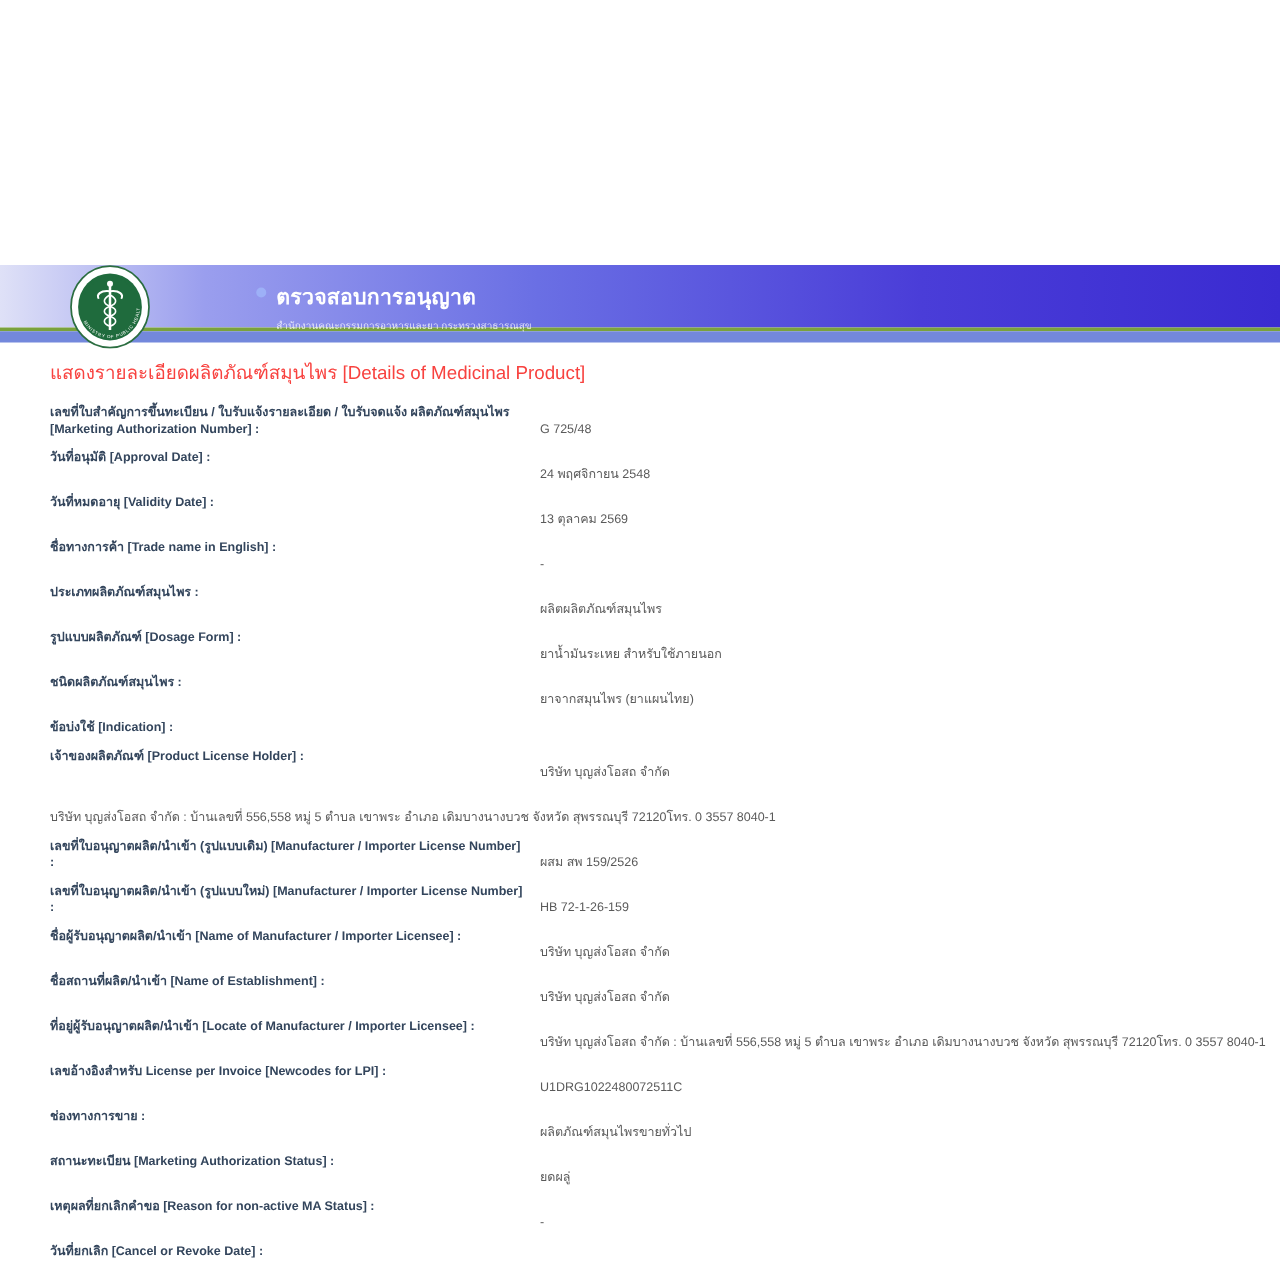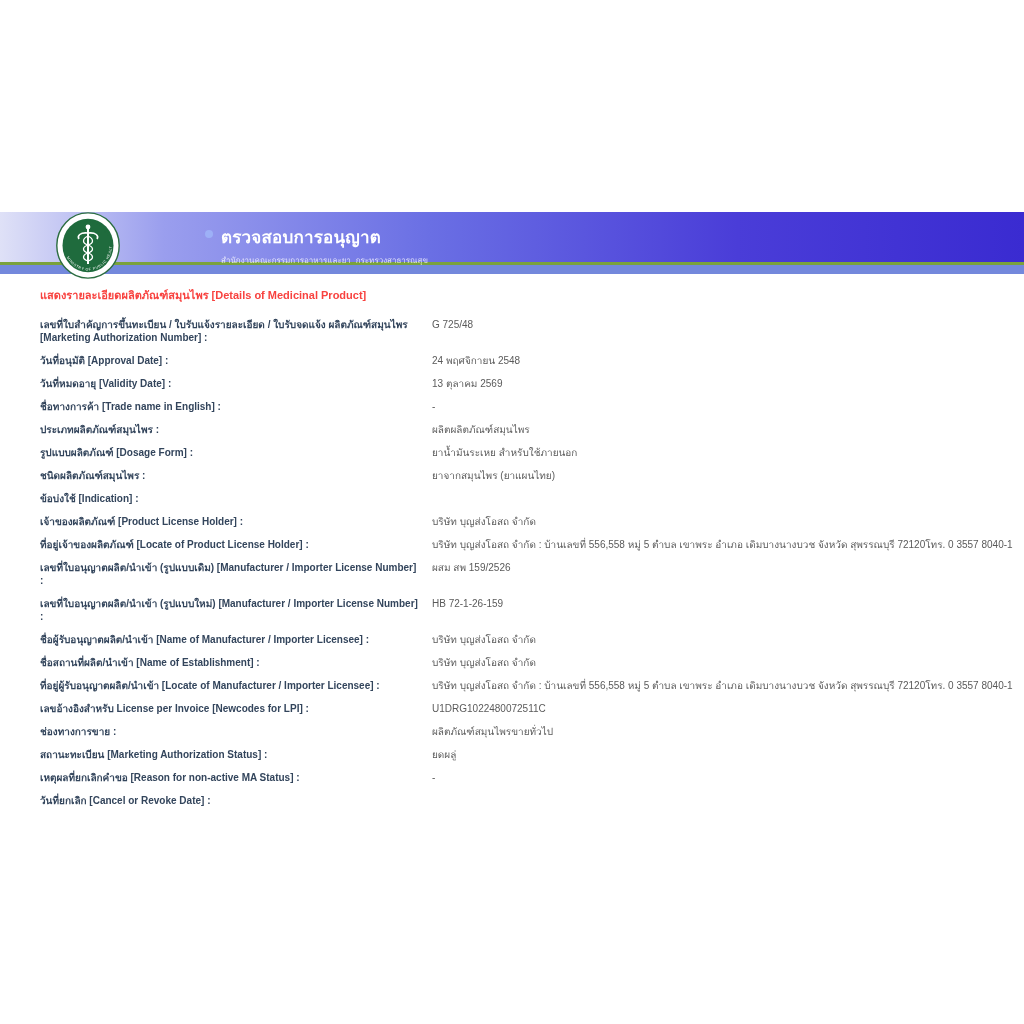--- a/index.html
+++ b/index.html
@@ -12,30 +12,30 @@
     position:absolute;left:0;top:212px;width:1024px;height:50px;
     background:linear-gradient(90deg,#dfe1f7 0%,#9a9eee 16%,#6a6fe4 42%,#4a3dd8 72%,#3a2bd1 100%);
   }
   .header-green-rule{position:absolute;left:0;top:262px;width:1024px;height:3px;background:#7aa23c;}
   .header-subbar{position:absolute;left:0;top:265px;width:1024px;height:9px;background:#7388dc;}
   .logo{position:absolute;left:56px;top:212px;width:64px;height:67px;}
   .brand{position:absolute;left:205px;top:223px;color:#fff;}
   .brand-title-row{display:flex;align-items:center;}
   .bullet{width:8px;height:8px;border-radius:50%;background:#9db0f7;margin-right:8px;margin-top:-6px;}
   .brand-title{font-size:17px;font-weight:bold;letter-spacing:.2px;}
-  .brand-sub{font-size:8px;color:rgba(255,255,255,.78);margin-top:4px;margin-left:16px;font-family:Liberation Mono, monospace;}
+  .brand-sub{font-size:8px;color:rgba(255,255,255,.78);margin-top:4px;margin-left:16px;}
   
   .content{position:absolute;left:40px;top:286px;width:944px;}
-  .page-title{color:#f8423f;font-size:11px;font-weight:bold;margin:0 0 14px 0;}
+  .page-title{color:#f8423f;font-size:15px;font-weight:normal;margin:0 0 14px 0;}
   .row{display:flex;margin-bottom:10px;}
   .label{
     width:392px;min-width:392px;box-sizing:border-box;padding-right:10px;
     font-size:10px;font-weight:bold;color:#33455c;line-height:13px;
   }
-  .value{flex:1;font-size:10px;color:#5a5a5a;line-height:13px;white-space:nowrap;}
+  .value{flex:1;font-size:10px;color:#5a5a5a;line-height:13px;white-space:nowrap;margin-top:13px;}
 </style>
 </head>
 <body>
 
 <div class="page">
 
   <div class="header-band"></div>
   <div class="header-green-rule"></div>
   <div class="header-subbar"></div>
 
@@ -102,21 +102,20 @@
           <div class="value">ยาจากสมุนไพร (ยาแผนไทย)</div>
         </div>
         <div class="row">
           <div class="label">ข้อบ่งใช้ [Indication] :</div>
         </div>
         <div class="row">
           <div class="label">เจ้าของผลิตภัณฑ์ [Product License Holder] :</div>
           <div class="value">บริษัท บุญส่งโอสถ จำกัด</div>
         </div>
         <div class="row">
-          <div class="label">ที่อยู่เจ้าของผลิตภัณฑ์ [Locate of Product License Holder] :</div>
           <div class="value">บริษัท บุญส่งโอสถ จำกัด : บ้านเลขที่ 556,558 หมู่ 5 ตำบล เขาพระ อำเภอ เดิมบางนางบวช จังหวัด สุพรรณบุรี 72120โทร. 0 3557 8040-1</div>
         </div>
         <div class="row">
           <div class="label">เลขที่ใบอนุญาตผลิต/นำเข้า (รูปแบบเดิม) [Manufacturer / Importer License Number] :</div>
           <div class="value">ผสม สพ 159/2526</div>
         </div>
         <div class="row">
           <div class="label">เลขที่ใบอนุญาตผลิต/นำเข้า (รูปแบบใหม่) [Manufacturer / Importer License Number] :</div>
           <div class="value">HB 72-1-26-159</div>
         </div>

